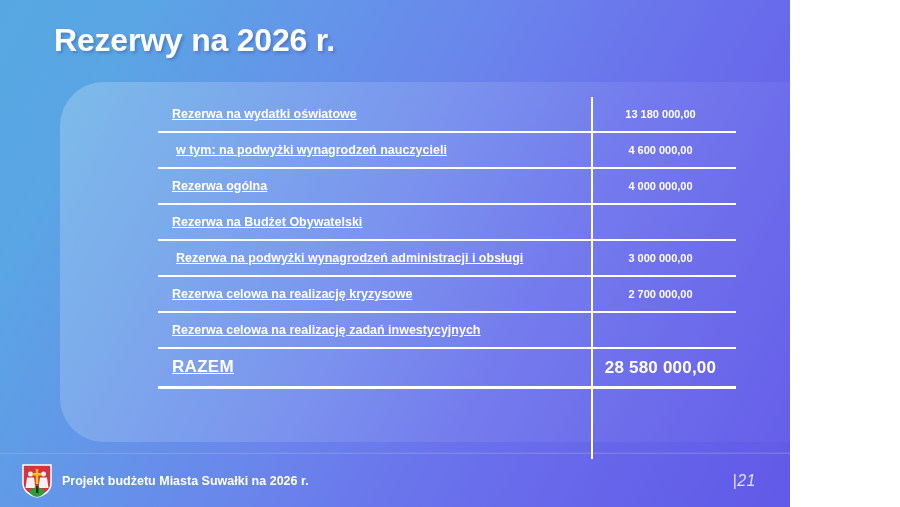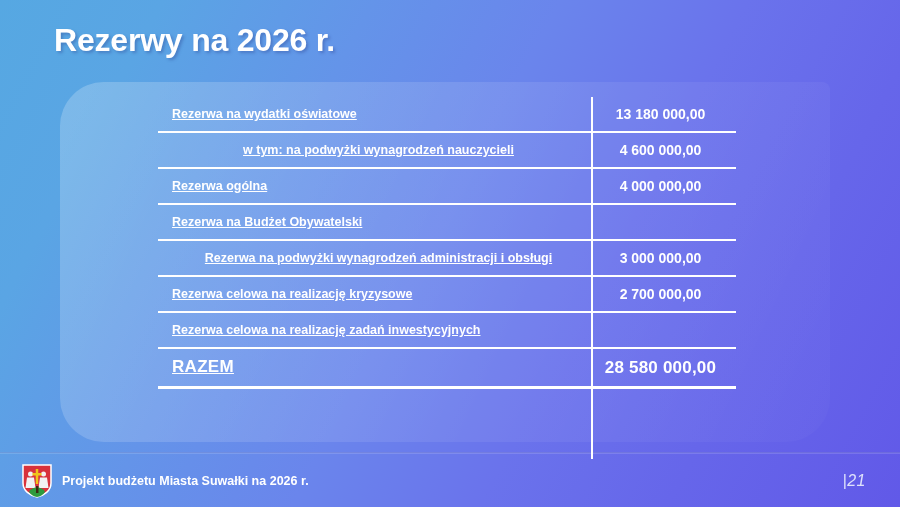--- a/index.html
+++ b/index.html
@@ -6,21 +6,21 @@
   * { margin:0; padding:0; box-sizing:border-box; }
 
   html, body {
     width:900px; height:507px;
     overflow:hidden;
     font-family:"Liberation Sans", sans-serif;
   }
 
   #slide {
     position:relative;
-    width:900px; height:507px;
+    width:790px; height:507px;
     background:
       linear-gradient(118deg,
         #56a8e2 0%,
         #5aa5e4 14%,
         #6494e9 32%,
         #6a85ec 48%,
         #6a73ec 64%,
         #6666ea 80%,
         #6159e8 100%);
     overflow:hidden;
@@ -72,25 +72,25 @@
     font-size:12.5px;
     font-weight:bold;
     line-height:1.32;
     text-decoration:underline;
   }
   .row .value {
     flex:1 1 auto;
     padding:6px 6px 6px 0;
     text-align:center;
     color:#ffffff;
-    font-size:14px;
+    font-size:11px;
     font-weight:bold;
     white-space:nowrap;
   }
-  .row.indented .label { padding-left:18px;text-align:center; }
+  .row.indented .label { padding-left:18px; }
   .row.two-line { min-height:44px; }
   .row.two-line .label { line-height:1.34; }
 
   .row.total { min-height:40px; border-bottom:3px solid #ffffff; }
   .row.total .label { font-size:17px; letter-spacing:0.3px; }
   .row.total .value { font-size:17px; letter-spacing:0.2px; }
 
   
   #table-tail {
     position:relative;

